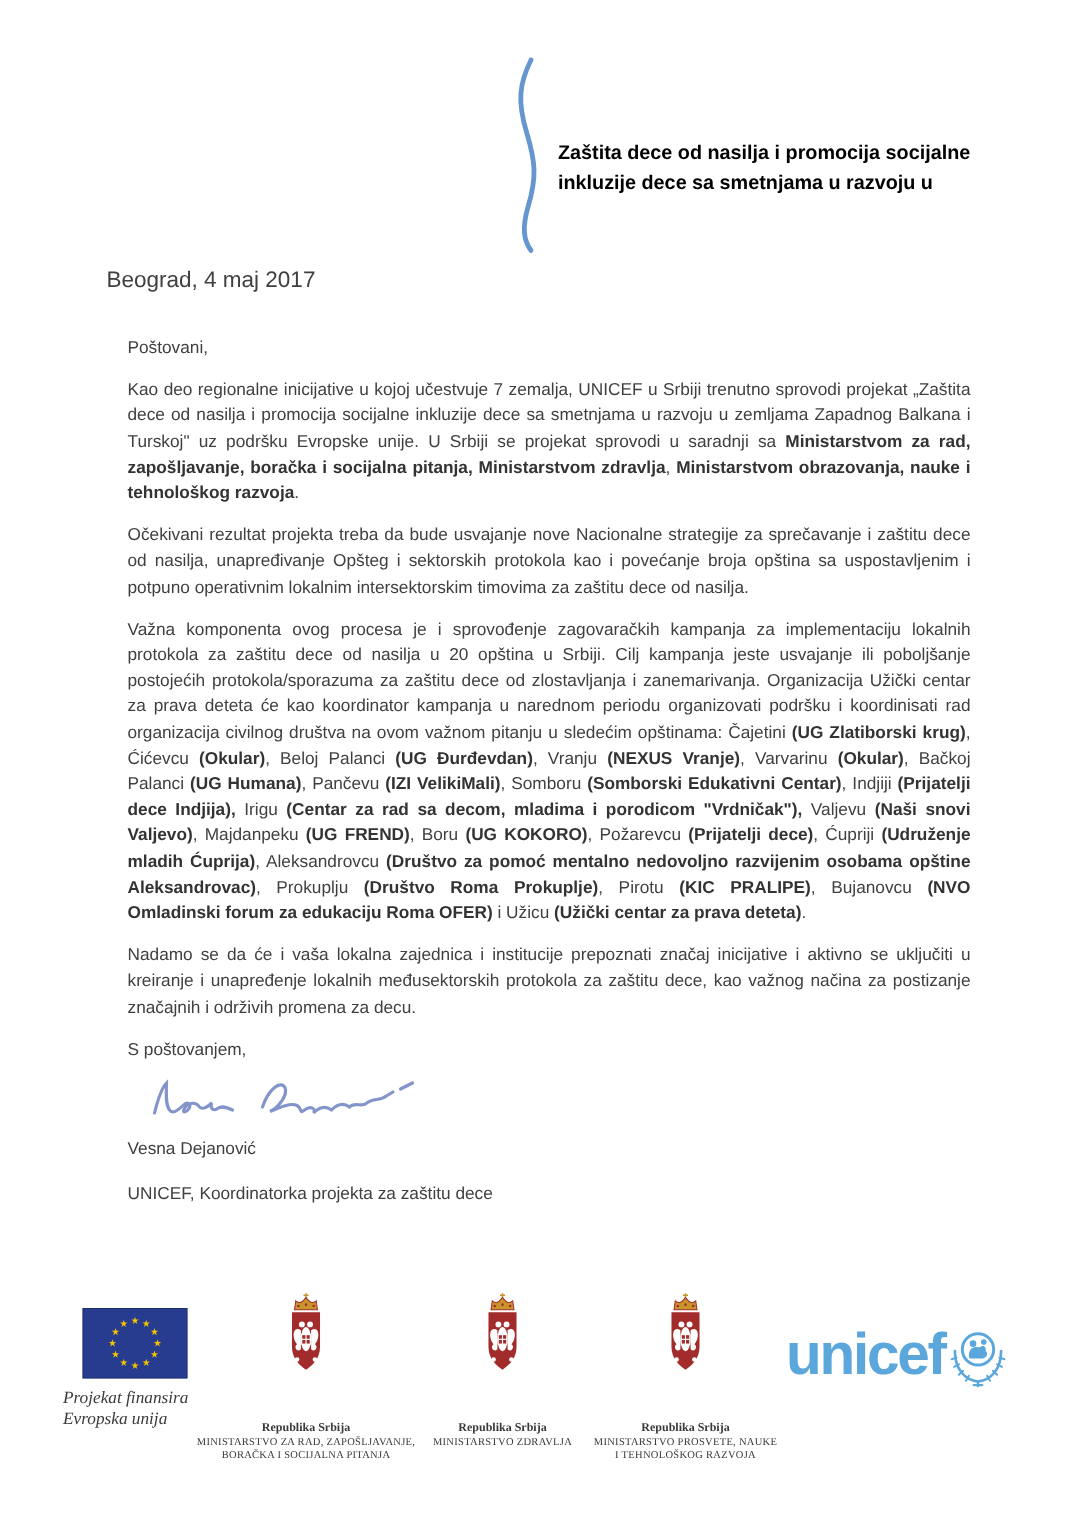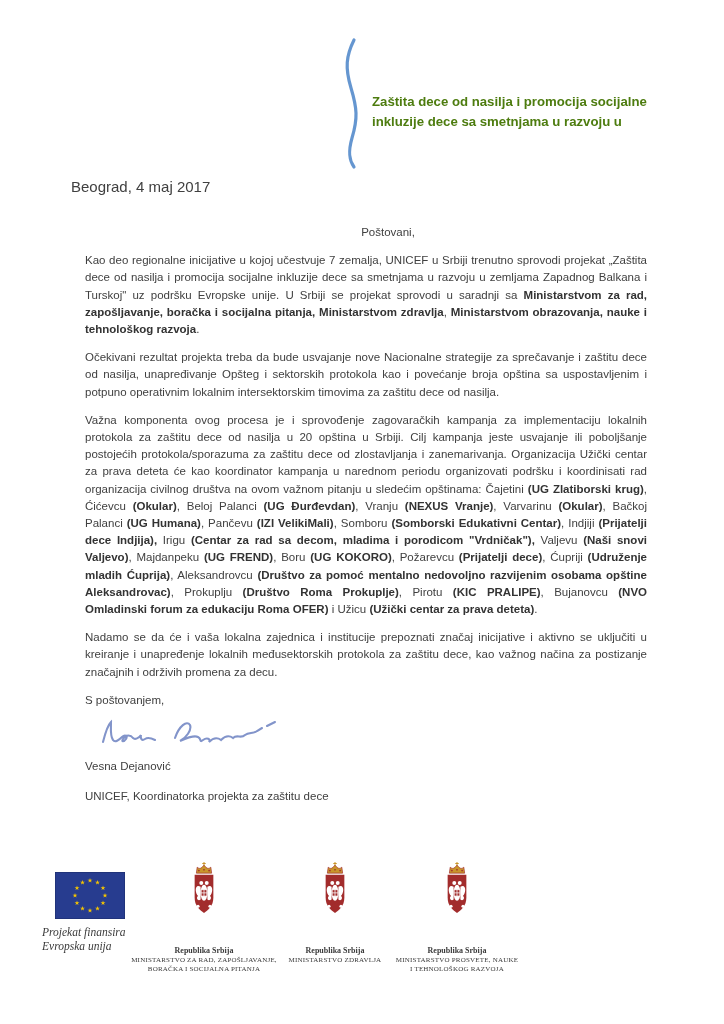--- a/index.html
+++ b/index.html
@@ -5,30 +5,30 @@
   html,body{margin:0;padding:0;background:#e8e8e8;}
   .page{
     position:relative;width:724px;height:1024px;background:#ffffff;
     font-family:"Liberation Sans",sans-serif;color:#404040;overflow:hidden;
     margin:0 auto;
   }
   
   .swoosh{position:absolute;left:336px;top:36px;}
   .program-title{
     position:absolute;left:372px;top:92px;width:300px;
-    color:#4d7c0f;font-weight:bold;font-size:13.2px;line-height:19.5px;
+    color:#000000;font-weight:bold;font-size:13.2px;line-height:19.5px;
   }
   
   .dateline{position:absolute;left:71px;top:178px;font-size:15px;}
   .body-block{
     position:absolute;left:85px;top:224px;width:562px;
     font-size:11.5px;line-height:17.2px;
   }
   .body-block p{margin:0 0 11px;text-align:justify;}
-  .body-block p.salutation{text-align:center;margin-left:44px;}
+  .body-block p.salutation{text-align:left;}
   .body-block b{color:#333;}
   .closing{margin-bottom:0 !important;text-align:left;}
   .sig-svg{display:block;margin:3px 0 0 10px;}
   .sig-name{margin:2px 0 0 !important;text-align:left !important;}
   .sig-role{margin:13px 0 0 !important;text-align:center;}
   
   .footer{position:absolute;left:0;top:858px;width:724px;height:120px;}
   .eu-block{position:absolute;left:42px;top:14px;width:120px;font-style:italic;}
   .eu-flag{display:block;margin-left:13px;}
   .eu-caption{
@@ -178,15 +178,31 @@
         <rect x="16.6" y="33.5" width="6.8" height="7.5" fill="#a22c2c" stroke="#ffffff" stroke-width="0.9"></rect>
         <path d="M20,33.5 v7.5 M16.6,37.2 h6.8" stroke="#ffffff" stroke-width="0.9"></path>
         <circle cx="13" cy="53" r="1.8" fill="#ffffff"></circle>
         <circle cx="27" cy="53" r="1.8" fill="#ffffff"></circle>
       </svg>
       <div class="m-country">Republika Srbija</div>
       <div class="m-line">MINISTARSTVO PROSVETE, NAUKE</div>
       <div class="m-line">I TEHNOLOŠKOG RAZVOJA</div>
     </div>
 
+    <div class="unicef-logo">
+      <span class="unicef-word">unicef</span>
+      <svg width="44" height="44" viewBox="0 0 40 40">
+        <g stroke="#5ba7dc" fill="none" stroke-linecap="round">
+          <circle cx="20" cy="16" r="9.5" stroke-width="1.8"></circle>
+          <path d="M6,17 C6,28 12,34.5 20,35.5 C28,34.5 34,28 34,17" stroke-width="1.6"></path>
+          <path d="M7,21 l-3,1 M8.5,25 l-3,1.6 M11,29 l-2.6,2.4 M14.5,32 l-1.8,3 M33,21 l3,1 M31.5,25 l3,1.6 M29,29 l2.6,2.4 M25.5,32 l1.8,3" stroke-width="1.2"></path>
+          <path d="M20,35.5 v2.8 M17.4,37.6 h5.2" stroke-width="1.4"></path>
+        </g>
+        <g fill="#5ba7dc">
+          <circle cx="17" cy="12.5" r="2"></circle>
+          <circle cx="23.5" cy="11.5" r="1.7"></circle>
+          <path d="M14.8,21.5 C13.8,17.5 15.5,14.8 18.5,14.5 C20,14.4 21.5,15.2 22.2,14 C23.8,13.5 25.3,15 24.6,17 C26.3,18.2 25.6,21 22.8,21.5 Z"></path>
+        </g>
+      </svg>
+    </div>
 
   </div>
 </div>
 
 </body></html>

